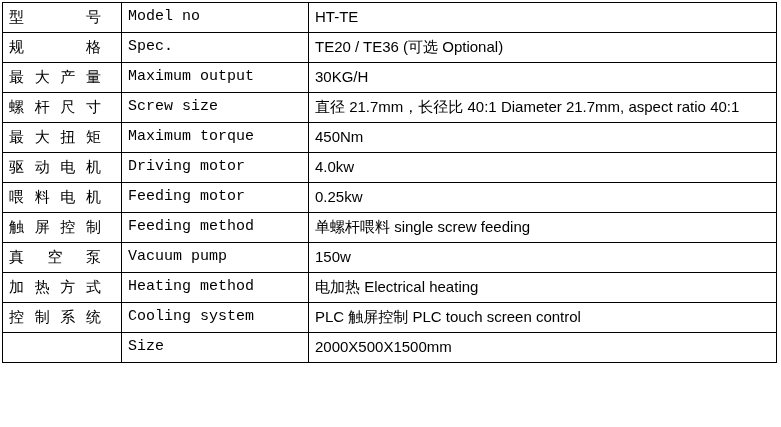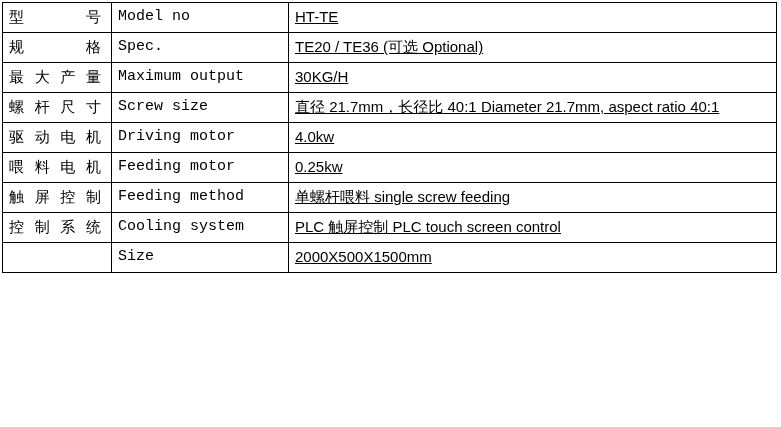--- a/index.html
+++ b/index.html
@@ -16,21 +16,21 @@
   }
   #spec-table {
     border-collapse: collapse;
     table-layout: fixed;
     width: 775px;
     margin: 2px 0 0 2px;
     border: 1px solid #000000;
   }
   #spec-table td {
     border: 1px solid #000000;
-    padding: 2px 10px 3px 6px;
+    padding: 2px 20px 3px 6px;
     font-size: 15px;
     line-height: 1.15;
     height: 24px;
     vertical-align: middle;
     white-space: nowrap;
     overflow: hidden;
   }
   td.col-cn {
     width: 92px;
     text-align: justify;
@@ -39,21 +39,20 @@
     padding-right: 10px;
   }
   td.col-en {
     width: 160px;
     padding-left: 4px;
     font-family: Liberation Mono, monospace;
   }
   td.col-val {
     width: auto;
     padding-left: 8px;
-    text-decoration: underline;
   }
   .cn-text {
     display: inline-block;
     width: 100%;
     text-align: justify;
     text-align-last: justify;
   }
 </style>
 </head>
 <body>
@@ -74,33 +73,48 @@
       <td class="col-cn"><span class="cn-text">最大产量</span></td>
       <td class="col-en">Maximum output</td>
       <td class="col-val">30KG/H</td>
     </tr>
     <tr>
       <td class="col-cn"><span class="cn-text">螺杆尺寸</span></td>
       <td class="col-en">Screw size</td>
       <td class="col-val">直径 21.7mm，长径比 40:1 Diameter 21.7mm, aspect ratio 40:1</td>
     </tr>
     <tr>
+      <td class="col-cn"><span class="cn-text">最大扭矩</span></td>
+      <td class="col-en">Maximum torque</td>
+      <td class="col-val">450Nm</td>
+    </tr>
+    <tr>
       <td class="col-cn"><span class="cn-text">驱动电机</span></td>
       <td class="col-en">Driving motor</td>
       <td class="col-val">4.0kw</td>
     </tr>
     <tr>
       <td class="col-cn"><span class="cn-text">喂料电机</span></td>
       <td class="col-en">Feeding motor</td>
       <td class="col-val">0.25kw</td>
     </tr>
     <tr>
       <td class="col-cn"><span class="cn-text">触屏控制</span></td>
       <td class="col-en">Feeding method</td>
       <td class="col-val">单螺杆喂料  single screw feeding</td>
+    </tr>
+    <tr>
+      <td class="col-cn"><span class="cn-text">真 空 泵</span></td>
+      <td class="col-en">Vacuum pump</td>
+      <td class="col-val">150w</td>
+    </tr>
+    <tr>
+      <td class="col-cn"><span class="cn-text">加热方式</span></td>
+      <td class="col-en">Heating method</td>
+      <td class="col-val">电加热  Electrical heating</td>
     </tr>
     <tr>
       <td class="col-cn"><span class="cn-text">控制系统</span></td>
       <td class="col-en">Cooling system</td>
       <td class="col-val">PLC 触屏控制    PLC touch screen control</td>
     </tr>
     <tr>
       <td class="col-cn"></td>
       <td class="col-en">Size</td>
       <td class="col-val">2000X500X1500mm</td>

